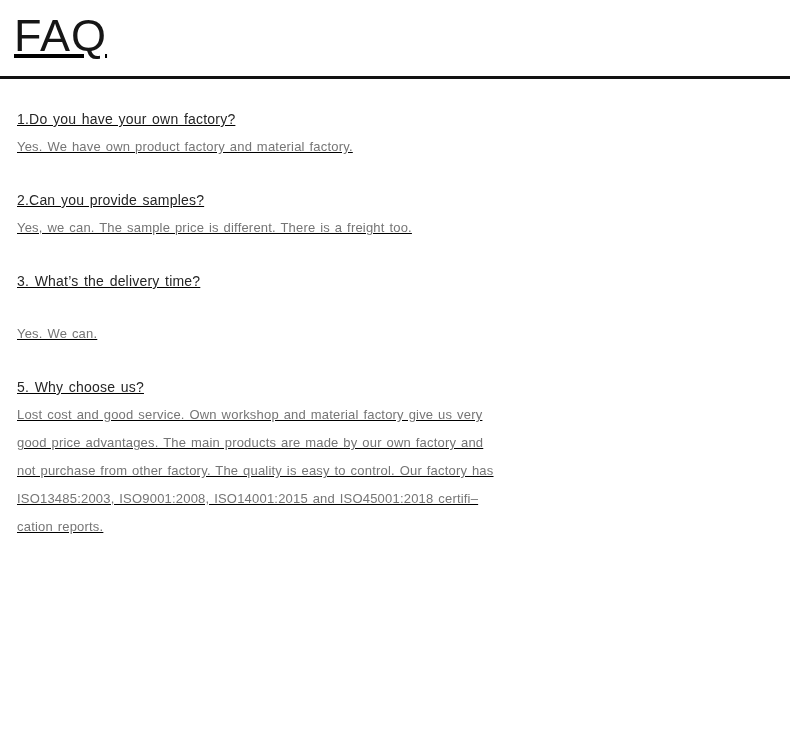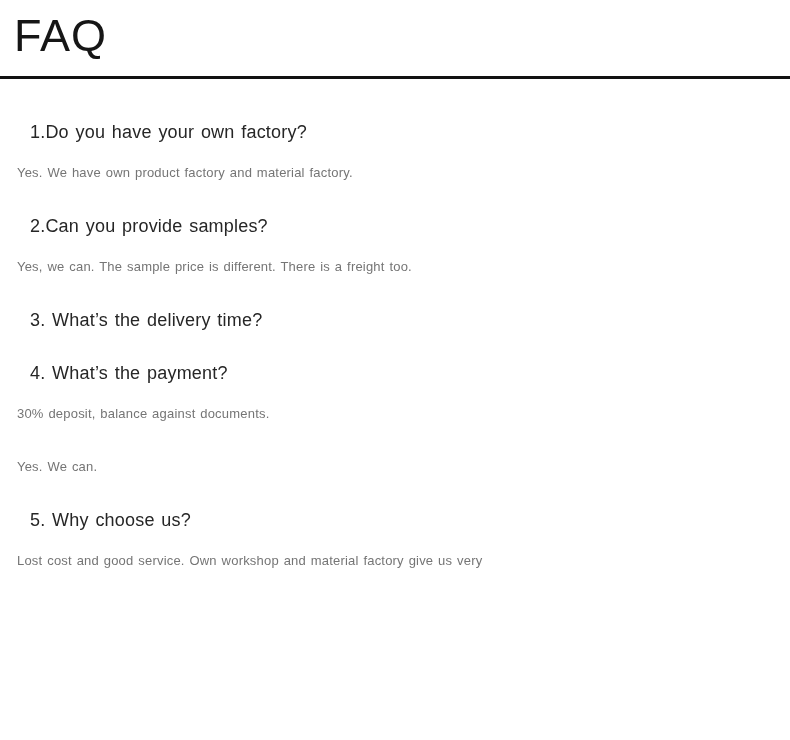--- a/index.html
+++ b/index.html
@@ -8,20 +8,21 @@
     background: #ffffff;
   }
   .page {
     position: relative;
     width: 790px;
     height: 573px;
     background: #ffffff;
     font-family: "Liberation Sans", "DejaVu Sans", sans-serif;
     overflow: hidden;
     box-sizing: border-box;
+    text-decoration: underline;
   }
   .header {
     padding: 10px 0 0 14px;
   }
   .page-title {
     margin: 0;
     font-size: 45px;
     font-weight: 300;
     line-height: 52px;
     letter-spacing: 1px;
@@ -33,22 +34,22 @@
     margin-top: 14px;
     border: none;
   }
   .faq-list {
     padding: 26px 20px 0 17px;
   }
   .faq-item {
     margin: 0 0 25px 0;
   }
   .faq-question {
-    margin: 13px;
-    font-size: 18px;
+    margin: 0;
+    font-size: 14px;
     font-weight: 500;
     color: #262626;
     line-height: 28px;
     letter-spacing: 0.2px;
     word-spacing: 1.5px;
   }
   .faq-answer {
     margin: 0;
     font-size: 13px;
     font-weight: 400;
@@ -79,24 +80,20 @@
 
     <div class="faq-item">
       <p class="faq-question">2.Can you provide samples?</p>
       <p class="faq-answer">Yes, we can. The sample price is different. There is a freight too.</p>
     </div>
 
     <div class="faq-item">
       <p class="faq-question">3. What’s the delivery time?</p>
     </div>
 
-    <div class="faq-item">
-      <p class="faq-question">4. What’s the payment?</p>
-      <p class="faq-answer">30% deposit, balance against documents.</p>
-    </div>
 
     <div class="faq-item">
       <p class="faq-answer">Yes. We can.</p>
     </div>
 
     <div class="faq-item">
       <p class="faq-question">5. Why choose us?</p>
       <p class="faq-answer">Lost cost and good service. Own workshop and material factory give us very
 good price advantages. The main products are made by our own factory and
 not purchase from other factory. The quality is easy to control. Our factory has

